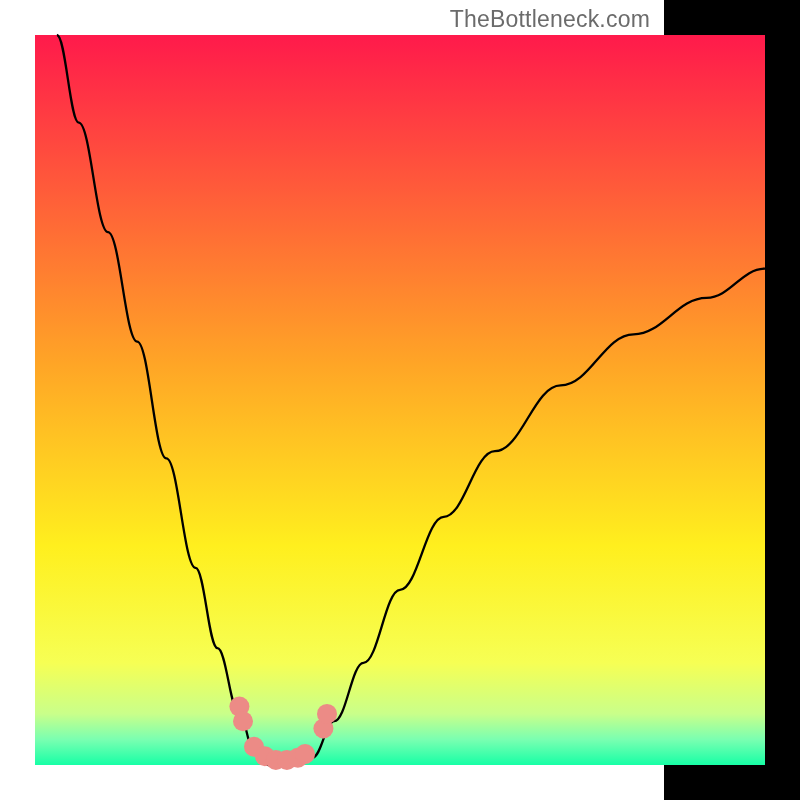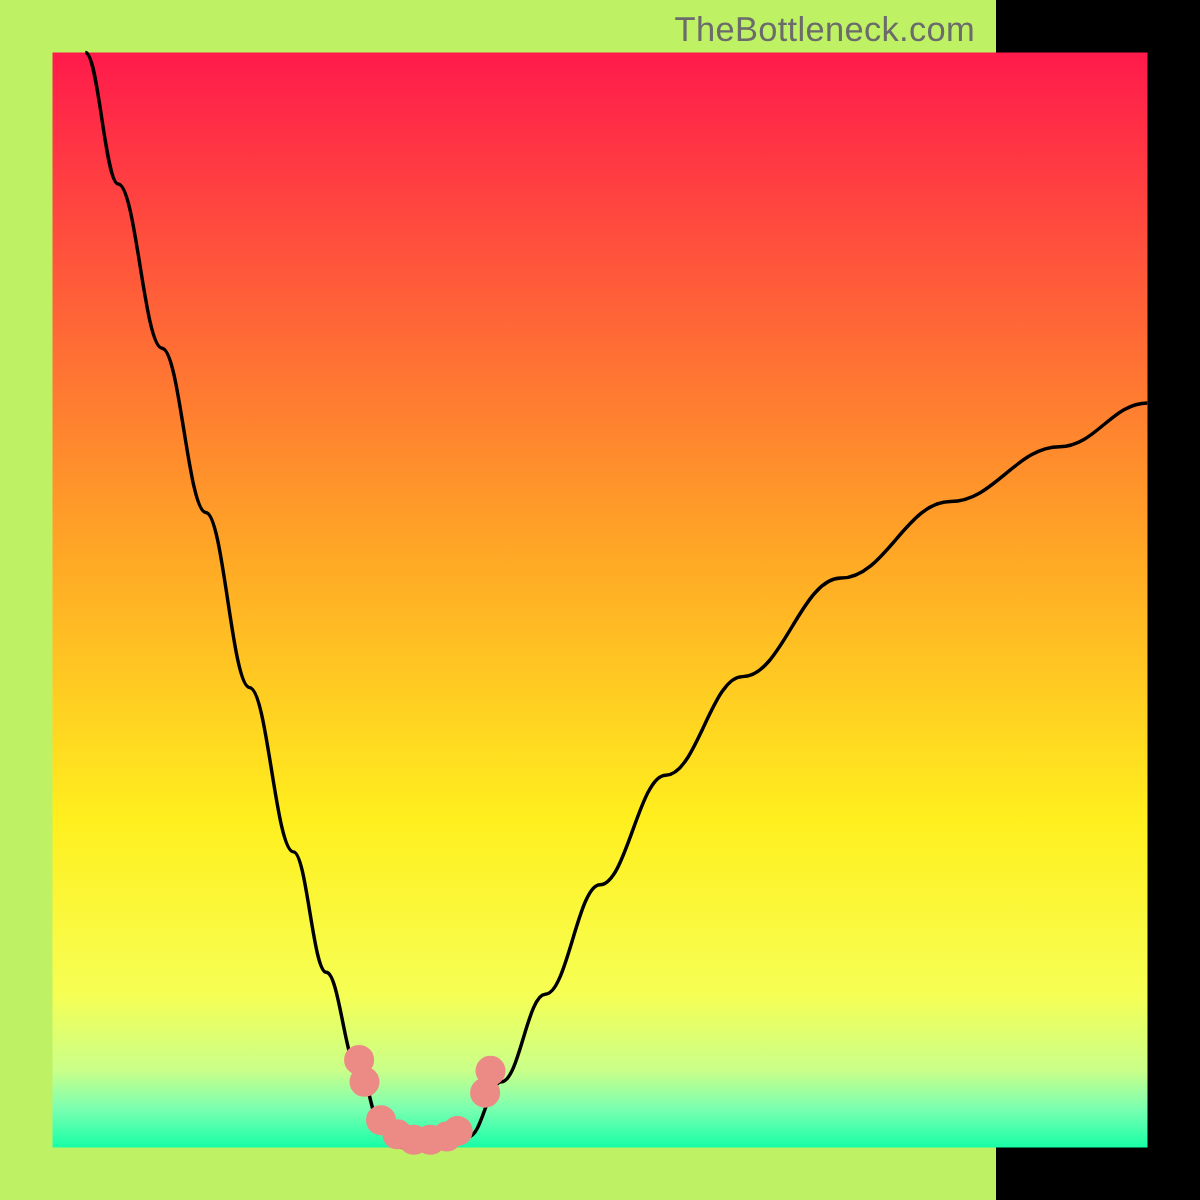--- a/index.html
+++ b/index.html
@@ -9,21 +9,21 @@
     height: 800px;
     background: #000;
     overflow: hidden;
   }
   .frame {
     position: absolute;
     top: 0;
     left: 0;
     width: 664px;
     height: 800px;
-    background: #bef264;
+    background: #ffffff;
   }
   .watermark {
     position: absolute;
     top: 6px;
     right: 14px;
     font-family: Arial, Helvetica, sans-serif;
     font-size: 23px;
     color: #6b6b6b;
     letter-spacing: 0.2px;
     user-select: none;

